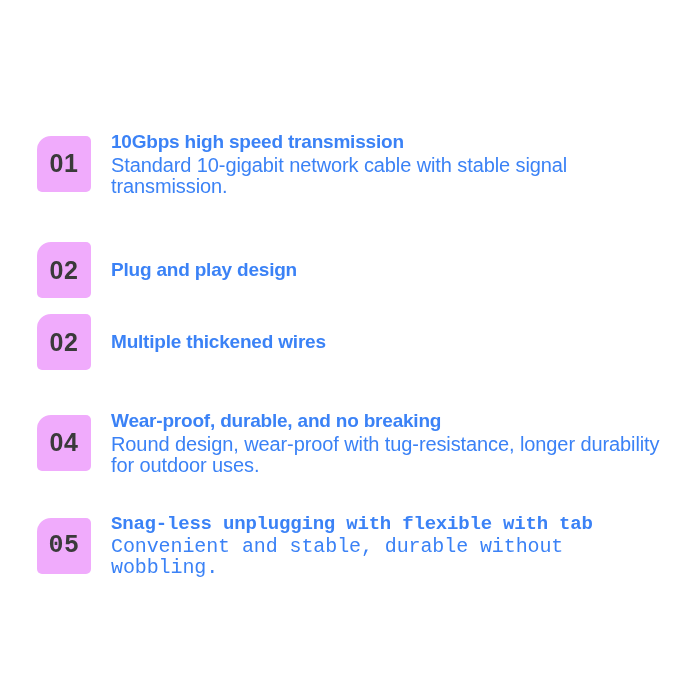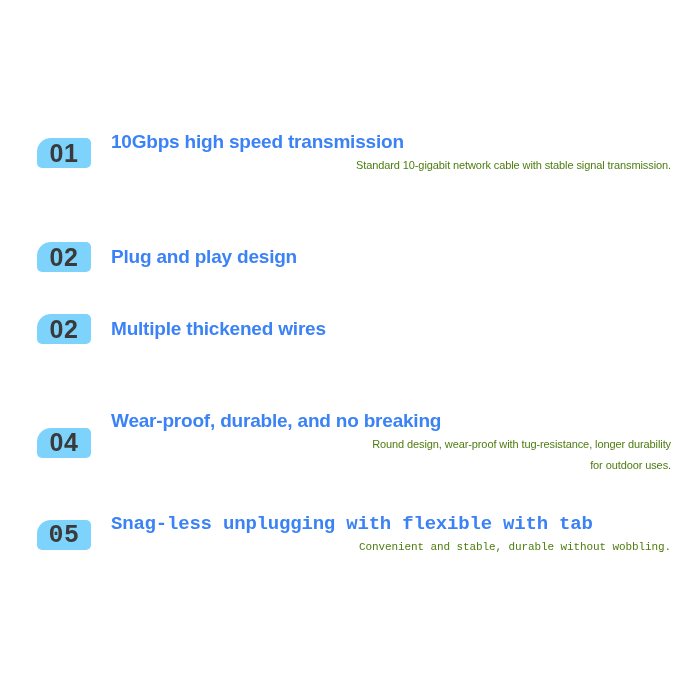--- a/index.html
+++ b/index.html
@@ -20,22 +20,22 @@
   }
   .feature-item {
     position: absolute;
     left: 37px;
     display: flex;
     align-items: center;
   }
   .badge {
     flex: 0 0 auto;
     width: 54px;
-    height: 30px;
-    background: #7dd3fc;
+    height: 56px;
+    background: #f0abfc;
     border-radius: 14px 5px 5px 5px;
     color: #3a3a3a;
     font-size: 25px;
     font-weight: 700;
     letter-spacing: 0.5px;
     display: flex;
     align-items: center;
     justify-content: center;
   }
   .text-block {
@@ -44,26 +44,25 @@
   }
   .feature-title {
     font-size: 19px;
     font-weight: 700;
     line-height: 22px;
     letter-spacing: -0.2px;
     color: #3b82f6;
   }
   .feature-desc {
     margin-top: 2px;
-    font-size: 11px;
+    font-size: 20px;
     line-height: 20.5px;
     letter-spacing: -0.1px;
-    color: #4d7c0f;
+    color: #3b82f6;
     white-space: pre-line;
-    text-align: right;
   }
   
   .item-0 { top: 131px; }
   .item-1 { top: 242px; }
   .item-2 { top: 314px; }
   .item-3 { top: 410px; }
   .item-4 { top: 513px; font-family: Liberation Mono, monospace; }
 </style>
 </head>
 <body>

